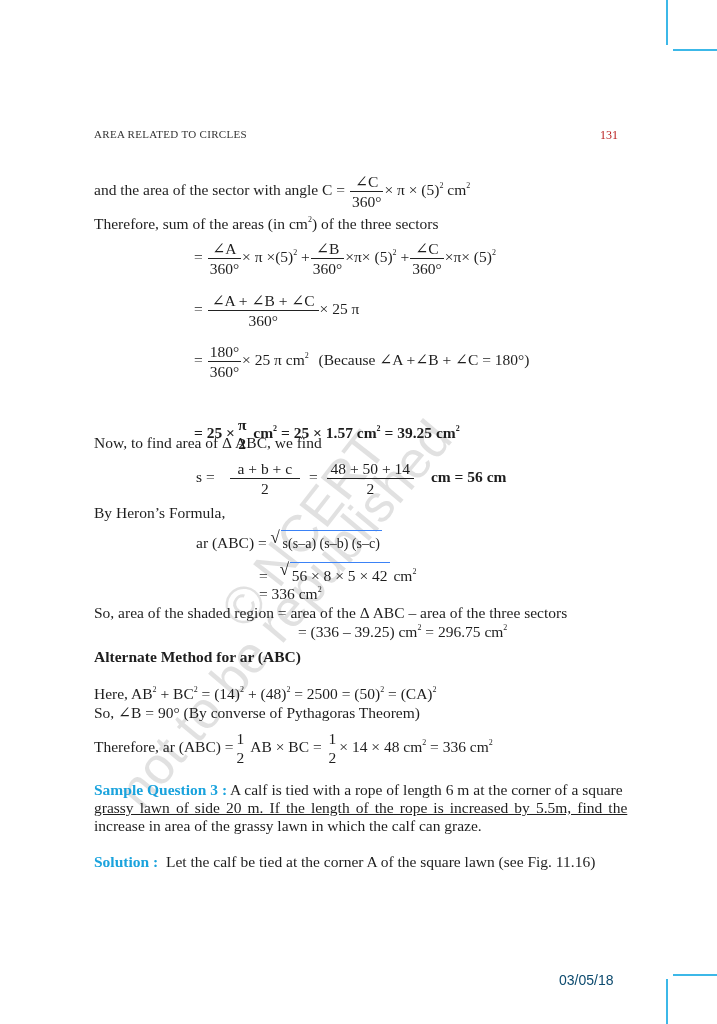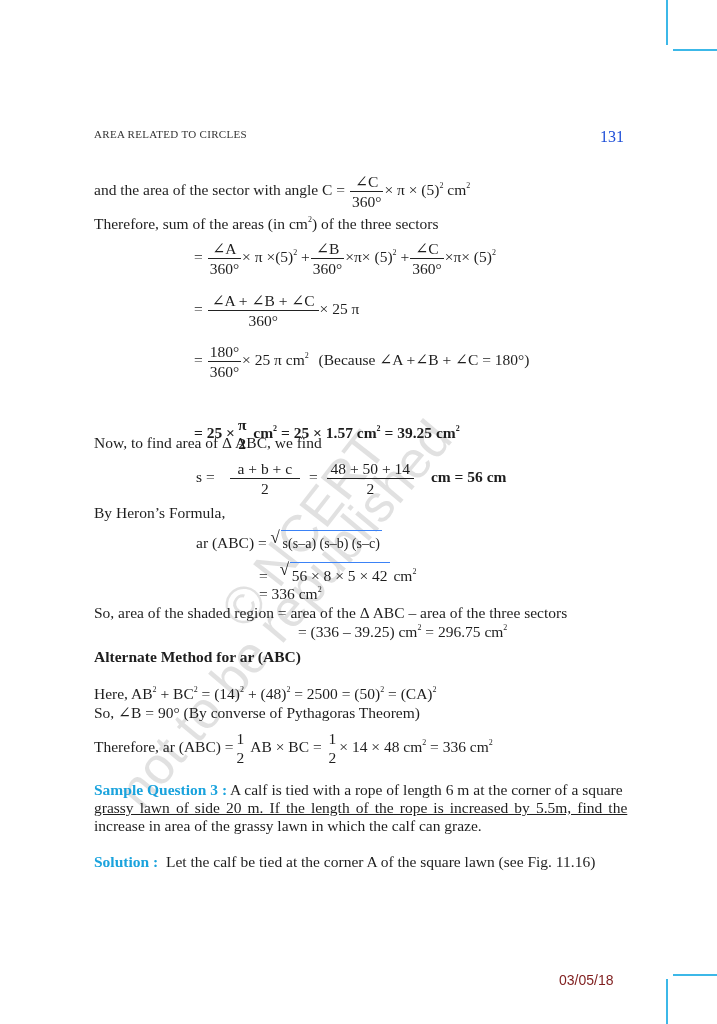--- a/index.html
+++ b/index.html
@@ -1,22 +1,22 @@
 <!DOCTYPE html>
 <html><head>
 <meta charset="utf-8">
 <style>
   html, body { margin:0; padding:0; background:#ffffff; }
   body { width:717px; height:1024px; position:relative; overflow:hidden;
          font-family:"Liberation Serif", "DejaVu Serif", serif; color:#1e1e1e; }
   .abs { position:absolute; white-space:nowrap; }
   .txt { font-size:15.5px; line-height:18px; }
   .hdr { font-size:11px; letter-spacing:0.3px; color:#333; }
-  .pg  { font-size:16px; color:#1d4ed8; }
-  .date { font-family:"Liberation Sans", "DejaVu Sans", sans-serif; font-size:14px; color:#7f1d1d; }
+  .pg  { font-size:12px; color:#b91c1c; }
+  .date { font-family:"Liberation Sans", "DejaVu Sans", sans-serif; font-size:14px; color:#0c4a6e; }
   .mark-v { position:absolute; width:2px; background:#3cb8e8; }
   .mark-h { position:absolute; height:2px; background:#3cb8e8; }
   sup { font-size:8px; vertical-align:7px; line-height:0; }
   .frac { display:inline-block; vertical-align:middle; text-align:center; margin:0 1px; }
   .frac > span { display:block; line-height:19px; padding:0 2px; }
   .frac > .num { border-bottom:1px solid #222; }
   .it { }
   .sqrt { display:inline-block; position:relative; padding-left:10px; }
   .sqrt .rad { border-top:1px solid #3b82f6; padding:4px 2px; display:inline-block; line-height:17px; }
   .sqrt .sym { position:absolute; left:0; top:-1px; font-size:17px; }

